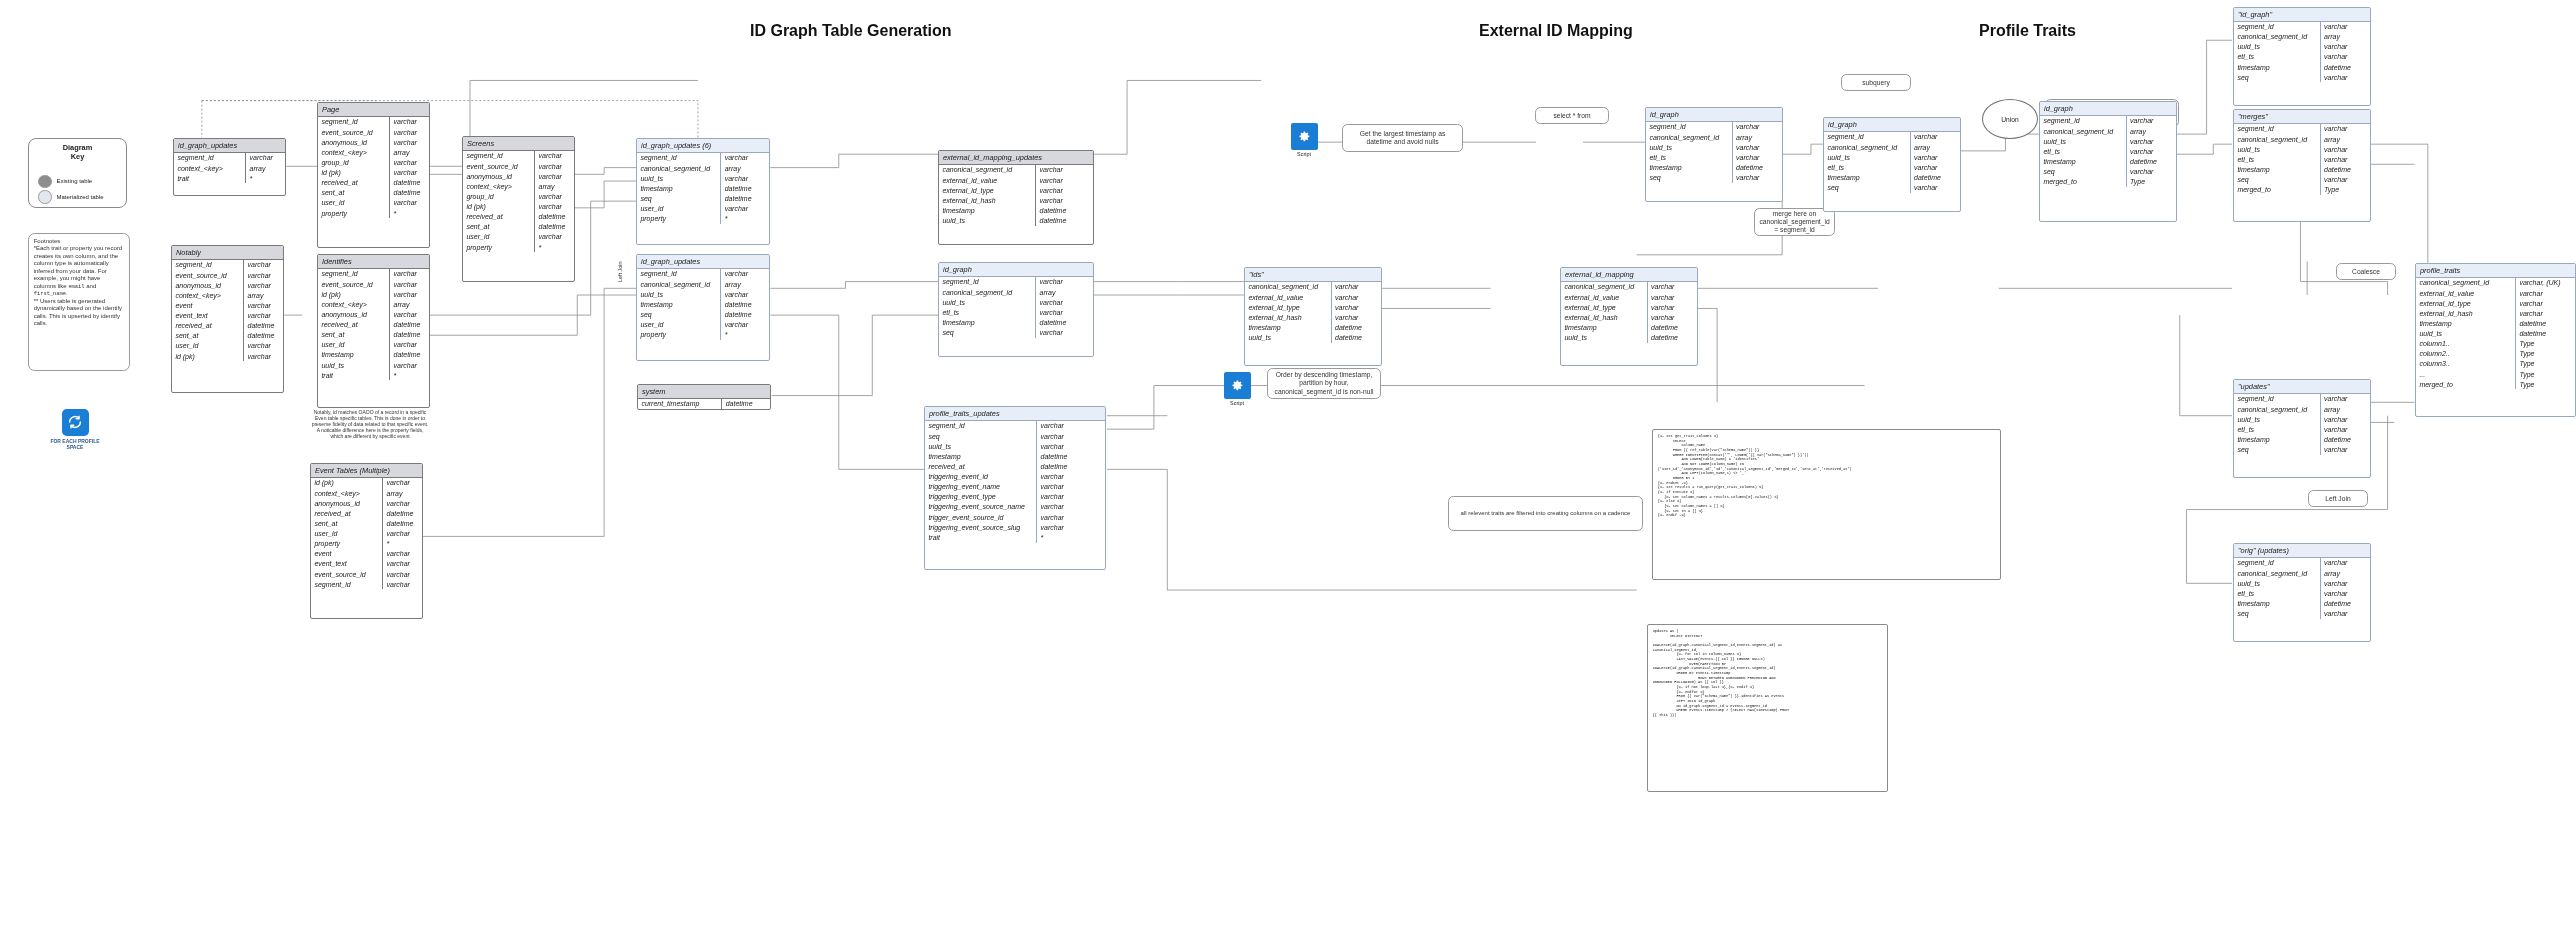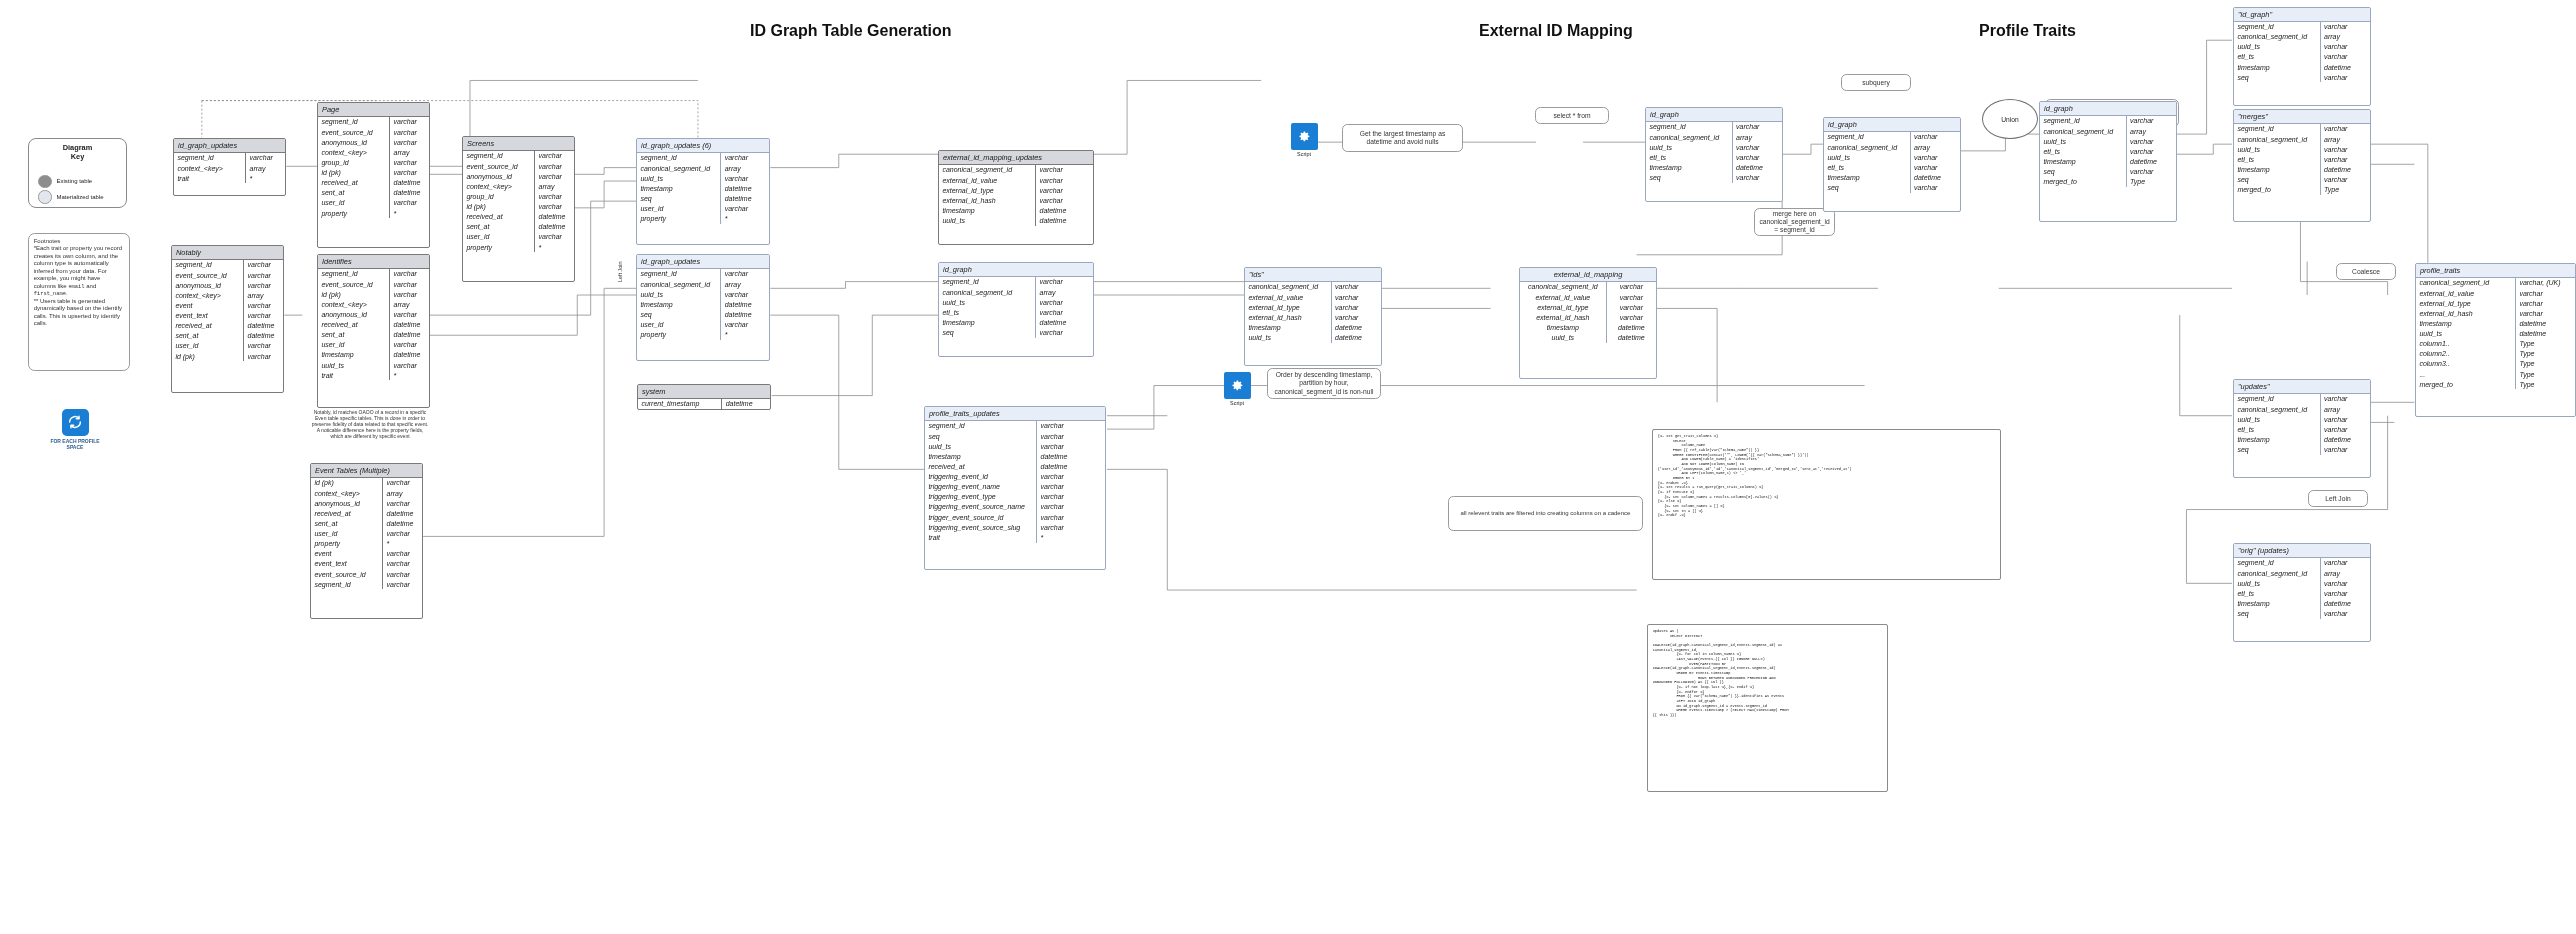--- a/index.html
+++ b/index.html
@@ -664,21 +664,21 @@
           <div class="r">
             <div class="c1">timestamp</div>
             <div class="c2">datetime</div>
           </div>
           <div class="r">
             <div class="c1">uuid_ts</div>
             <div class="c2">datetime</div>
           </div>
         </div>
       </div>
-      <div class="tbl blue" style="left: 1519px; top: 267px; width: 138px; height: 112px; text-align: center;">
+      <div class="tbl blue" style="left: 1560px; top: 267px; width: 138px; height: 99px;">
         <div class="hd">external_id_mapping</div>
         <div class="rows">
           <div class="r">
             <div class="c1">canonical_segment_id</div>
             <div class="c2">varchar</div>
           </div>
           <div class="r">
             <div class="c1">external_id_value</div>
             <div class="c2">varchar</div>
           </div>

